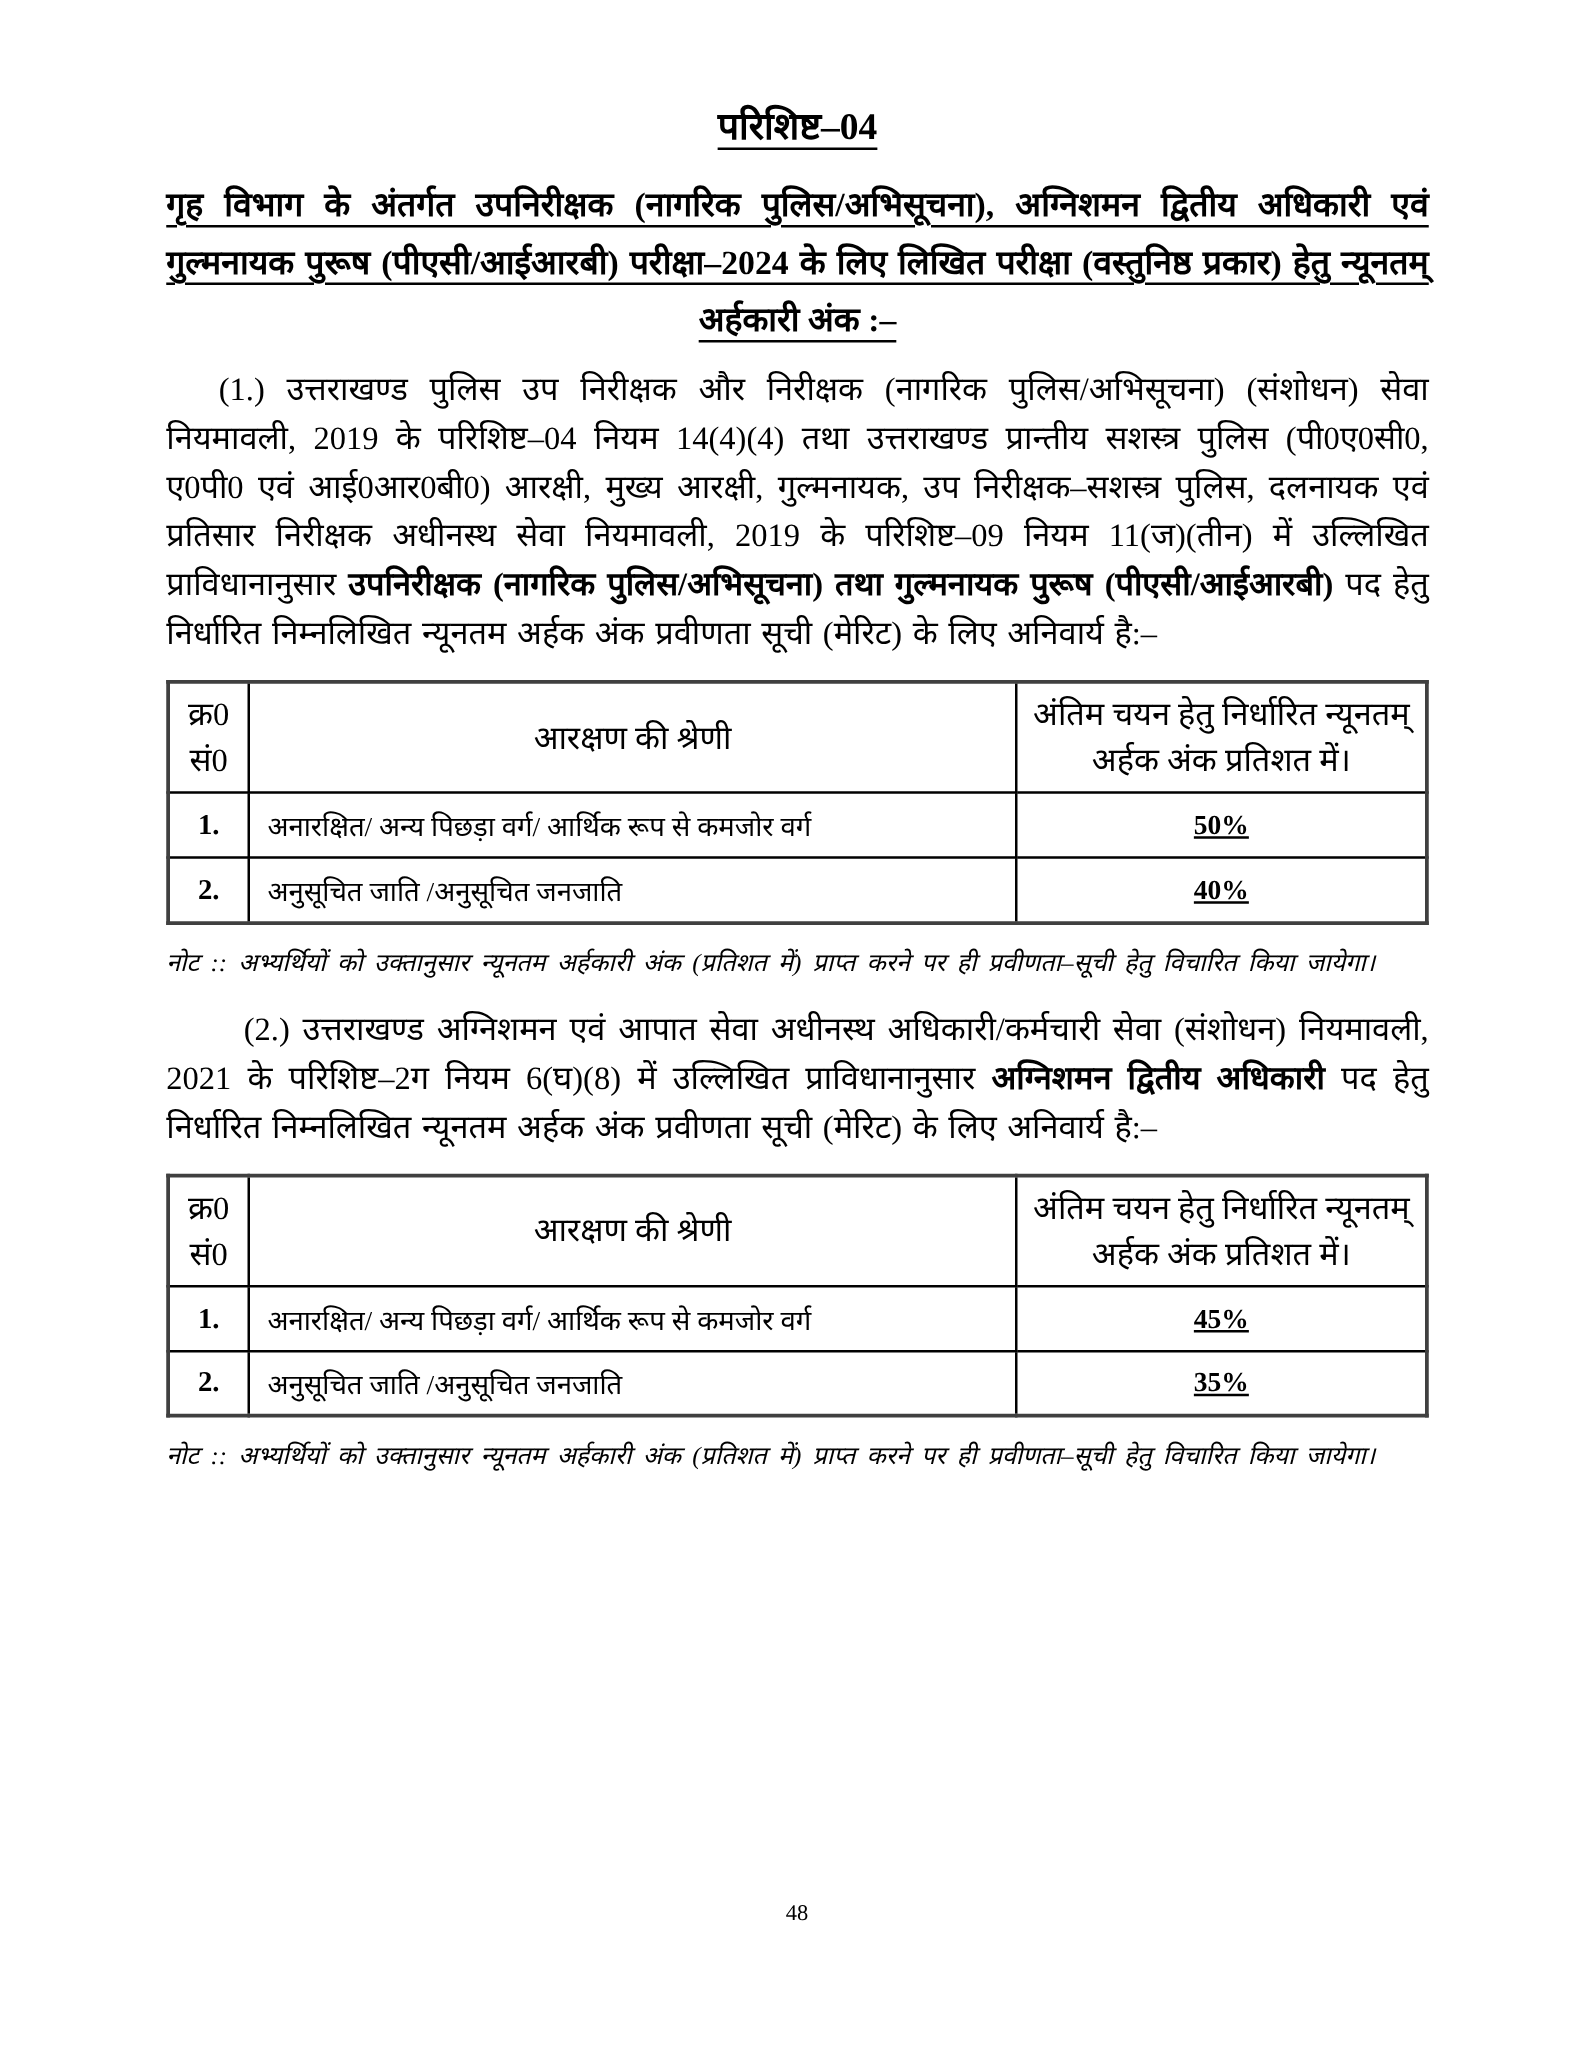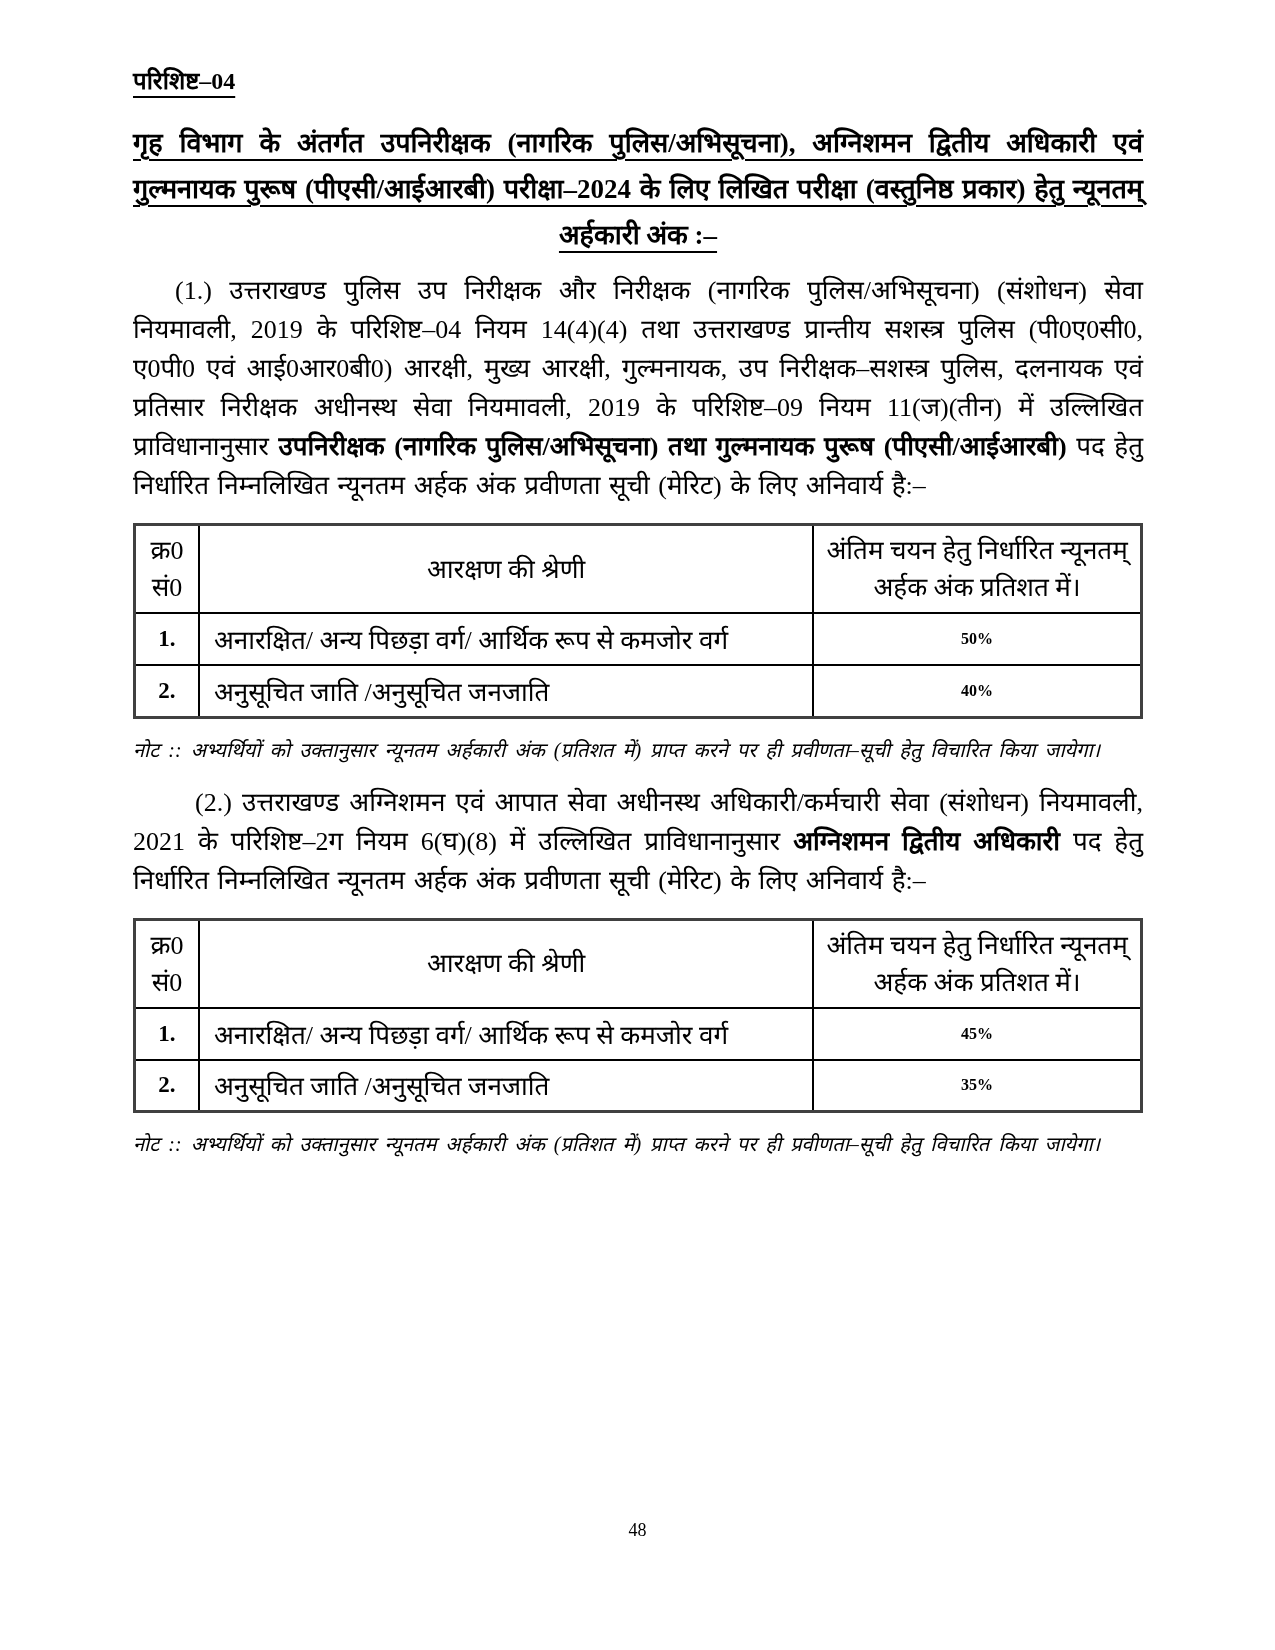--- a/index.html
+++ b/index.html
@@ -9,24 +9,25 @@
     position:relative;
     font-family:"Liberation Serif","DejaVu Serif",serif;
     color:#000000;
   }
   .content {
     position:absolute;
     left:133px; top:60px;
     width:1010px;
   }
   .doc-title {
-    text-align:left;
-    font-size:24px;
+    text-align:center;
+    font-size:30px;
     font-weight:bold;
     line-height:42px;
+    margin-top:21px;
   }
   .doc-title .u {
     text-decoration:underline;
     text-underline-offset:7px;
     text-decoration-thickness:2px;
   }
   .doc-heading {
     margin-top:18px;
     font-size:27px;
     font-weight:bold;
@@ -74,29 +75,30 @@
   th.col-sno { width:6.4%; }
   th.col-category { width:61%; }
   th.col-marks { width:32.6%; }
   td.cell-sno {
     text-align:center;
     vertical-align:middle;
     font-weight:bold;
     font-size:23px;
   }
   td.cell-category {
-    font-size:26px;
+    font-size:22px;
     padding:5px 14px;
     vertical-align:middle;
   }
   td.cell-marks {
     text-align:center;
     vertical-align:middle;
     font-weight:bold;
-    font-size:16px;
+    font-size:22px;
+    text-decoration:underline;
   }
   tr.data-row { height:52px; }
   .note {
     margin-top:12px;
     font-style:italic;
     font-size:20px;
     line-height:39px;
     text-align:justify;
     word-spacing:4px;
   }

